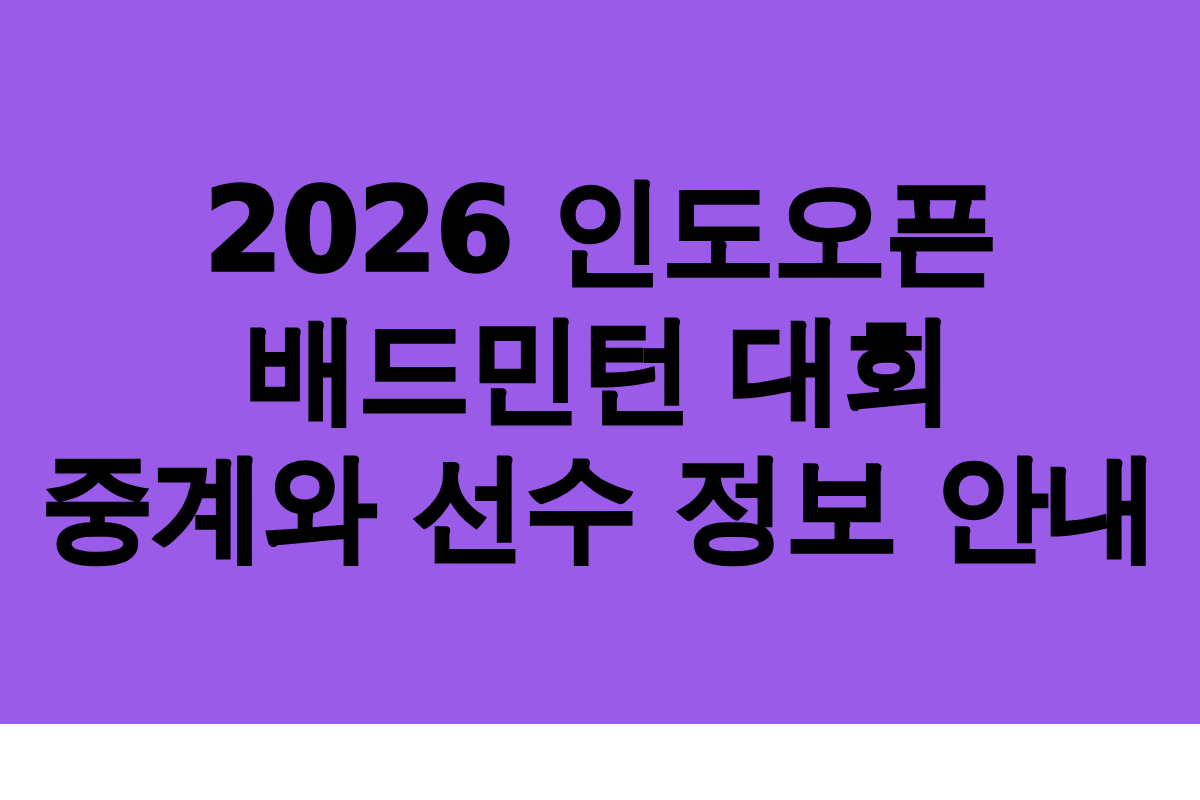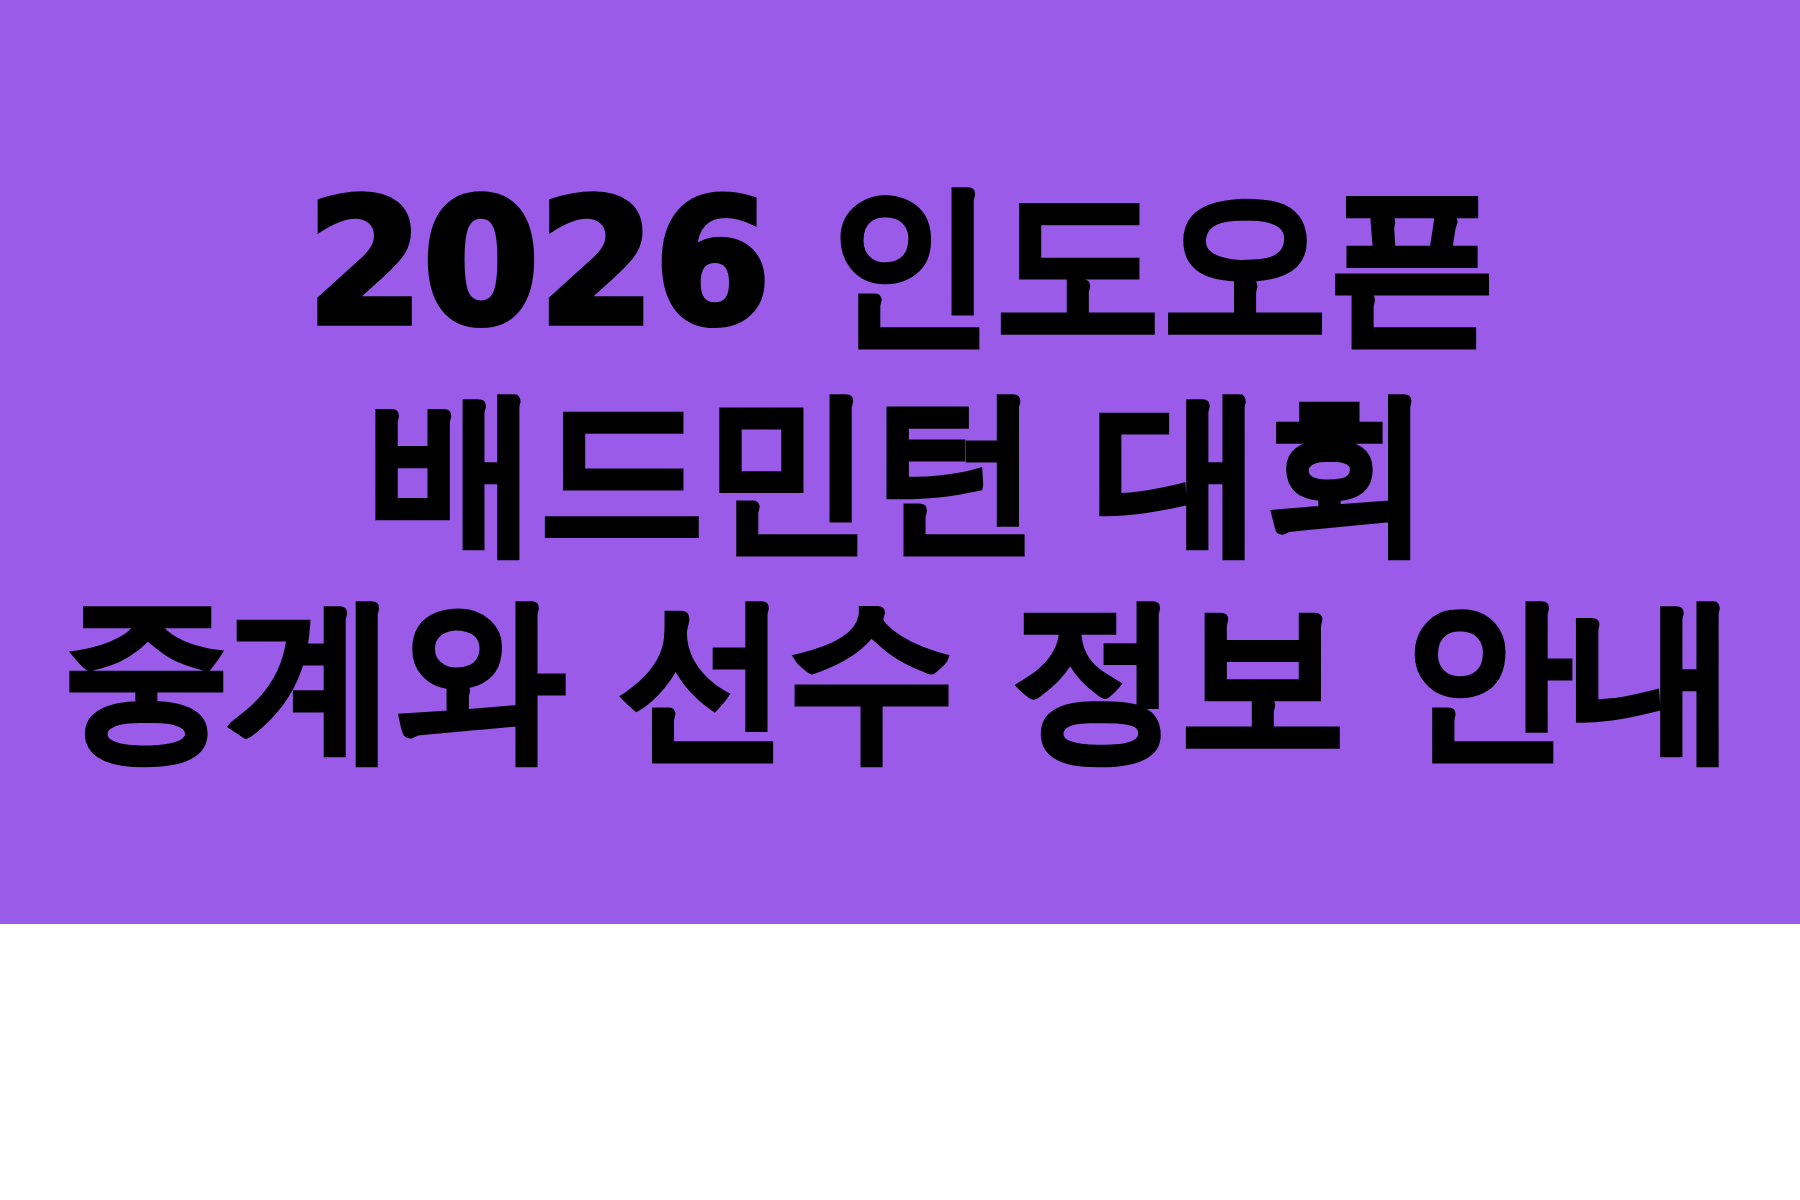--- a/index.html
+++ b/index.html
@@ -10,21 +10,21 @@
   body {
     width: 1200px;
     height: 800px;
     overflow: hidden;
     font-family: "DejaVu Sans", "Liberation Sans", sans-serif;
   }
 
   #thumbnail-card {
     position: relative;
     width: 1200px;
-    height: 616px;
+    height: 724px;
     background: #9a5ce8;
     display: flex;
     align-items: center;
     justify-content: center;
     box-sizing: border-box;
   }
 
   #title-block {
     width: 1200px;
     text-align: center;

